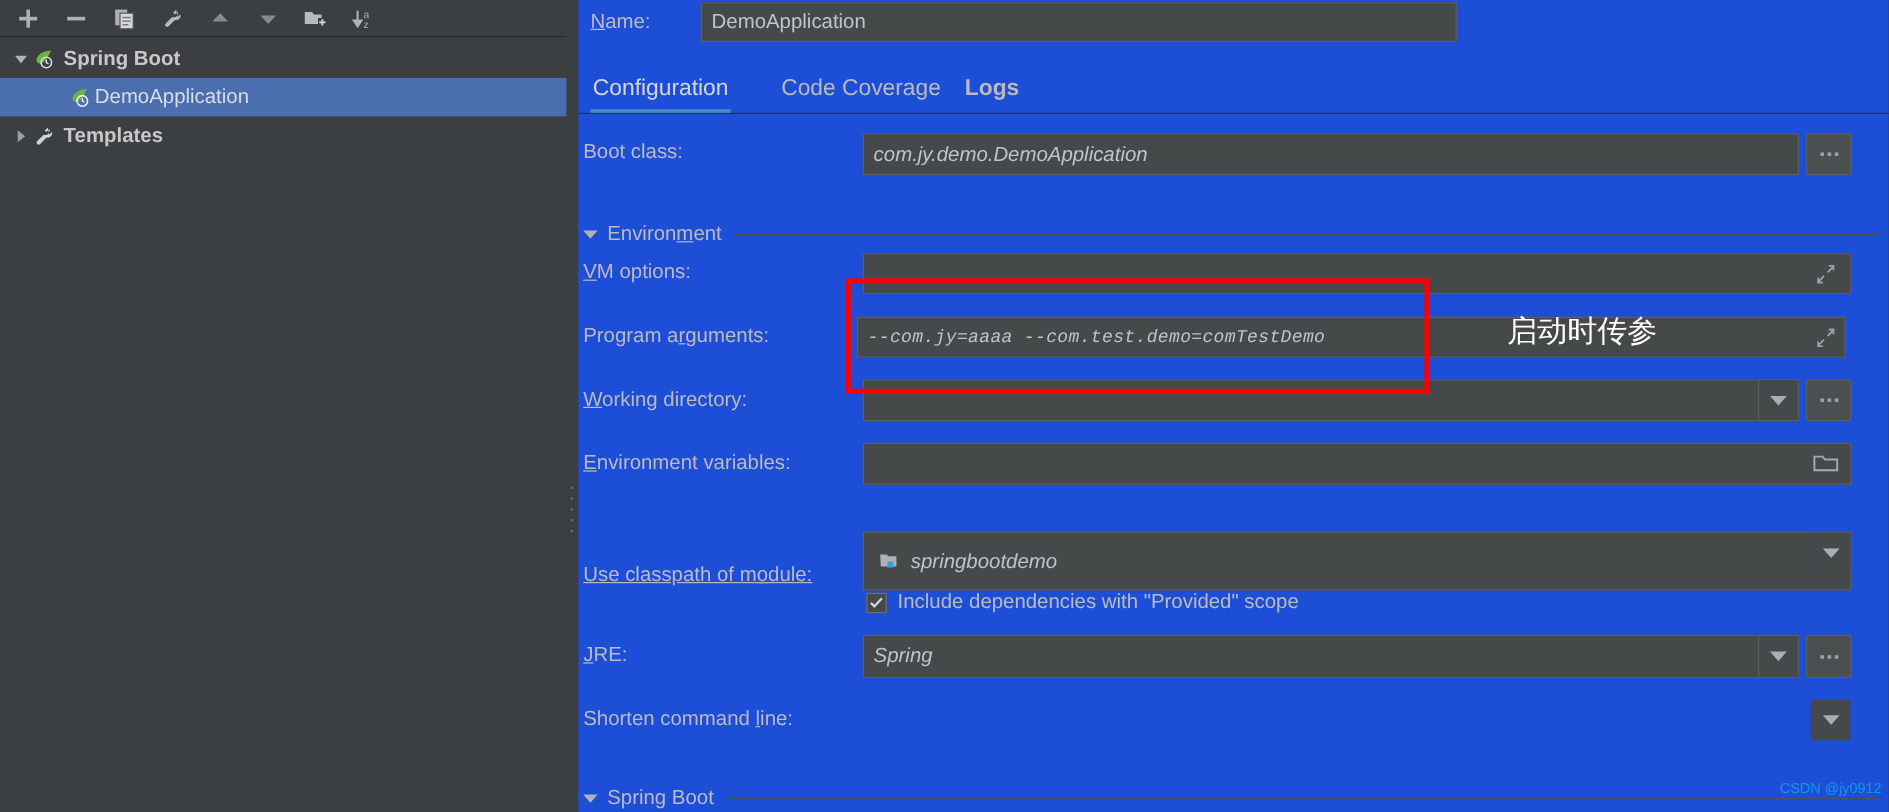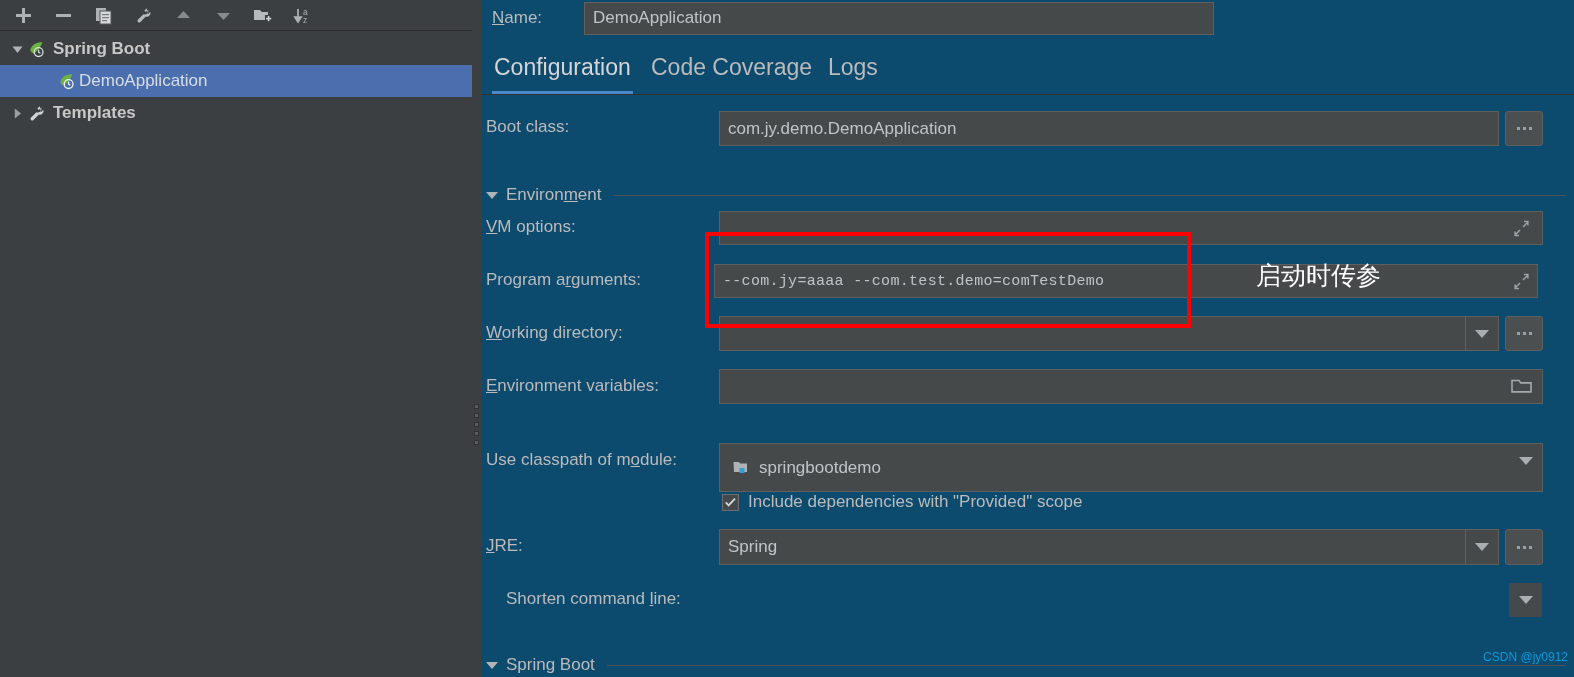--- a/index.html
+++ b/index.html
@@ -88,21 +88,21 @@
     background: #5a5d5f;
     border: 1px solid #2f3133;
     box-sizing: border-box;
     margin-bottom: 4px;
   }
 
   
   .right-panel {
     flex: 1;
     position: relative;
-    background: #0c4a6e;
+    background: #1d4ed8;
     box-sizing: border-box;
   }
 
   .name-row {
     position: absolute;
     top: 0; left: 18px; right: 0;
     height: 36px;
     display: flex;
     align-items: center;
   }
@@ -138,22 +138,22 @@
   .tabs {
     position: absolute;
     top: 54px; left: 0; right: 0;
     height: 40px;
     border-bottom: 1px solid #323232;
   }
   .tab {
     position: absolute;
     top: 0;
     height: 40px;
-    display: flex; align-items: flex-start;
-    font-size: 23px;
+    display: flex; align-items: center;
+    font-size: 19px;
     color: #bbbbbb;
     cursor: pointer;
     padding: 0 2px;
   }
   .tab.active { color: #d6d6d6; }
   .tab.active::after {
     content: "";
     position: absolute;
     left: 0; right: 0; bottom: 0;
     height: 3px;
@@ -175,20 +175,21 @@
     background: #45494a;
     border: 1px solid #5e6060;
     box-sizing: border-box;
     font-size: 17px;
     color: #bfc4c7;
     display: flex;
     align-items: center;
     padding: 12px 8px;
     overflow: hidden;
     white-space: nowrap;
+    font-style: italic;
   }
   .field.mono {
     font-family: "Liberation Mono", monospace;
     font-size: 15px;
     letter-spacing: 0.3px;
   }
   .field.empty { color: transparent; }
   .dim { color: #7d8184; }
 
   .browse-btn {
@@ -412,21 +413,21 @@
       <input class="name-input" type="text" value="DemoApplication" style="">
     </div>
 
     <div class="tabs">
       <div class="tab active" style="left:18px;">
         <span>Configuration</span>
       </div>
       <div class="tab" style="left:175px;">
         <span>Code Coverage</span>
       </div>
-      <div class="tab" style="left:352px;">
+      <div class="tab" style="left:328px;font-weight:bold;">
         <span>Logs</span>
       </div>
     </div>
 
     <div class="form">
 
       <div class="f-label" style="left:12px; top:22px;">Boot class:</div>
       <div class="field" style="left:245px; top:16px; width:780px; height:35px;">com.jy.demo.DemoApplication</div>
       <div class="browse-btn" style="left:1031px; top:16px; width:38px; height:35px;">
         <span class="dots3">
@@ -472,21 +473,21 @@
       </div>
 
       <div class="f-label" style="left:12px; top:281px;"><u>E</u>nvironment variables:</div>
       <div class="field empty" style="left:245px; top:274px; width:824px; height:35px;"></div>
       <div class="folder-ico" style="left:1035px; top:280px;">
         <svg width="23" height="20" viewBox="0 0 23 20">
           <path d="M2 4.5h7l1.8 2.4H21v9H2z" fill="none" stroke="#a4a9ac" stroke-width="1.6"></path>
         </svg>
       </div>
 
-      <div class="f-label" style="left:12px; top:355px;">Use classpath of m<u>o</u>dule:</div>
+      <div class="f-label" style="left:12px; top:374px;text-decoration:underline;">Use classpath of m<u>o</u>dule:</div>
       <div class="field" style="left:245px; top:348px; width:824px; height:49px; padding-left:10px;">
         <span class="ico" style="margin-right:9px;">
           <svg width="17" height="17" viewBox="0 0 17 17">
             <path d="M1.5 3h5.5l1 1.6h7V13h-13z" fill="#aeb2b4"></path>
             <rect x="7.5" y="9" width="5" height="5" fill="#389fd6"></rect>
           </svg>
         </span>
         <span>springbootdemo</span>
       </div>
       <div class="combo-arrow" style="left:1035px; top:349px; width:33px; height:34px; border-left:none;">
@@ -510,21 +511,21 @@
         <span class="caret"></span>
       </div>
       <div class="browse-btn" style="left:1031px; top:434px; width:38px; height:36px;">
         <span class="dots3">
             <i></i>
             <i></i>
             <i></i>
           </span>
       </div>
 
-      <div class="f-label" style="left:12px; top:494px;margin-left:20px;">Shorten command <u>l</u>ine:</div>
+      <div class="f-label" style="left:12px; top:494px;">Shorten command <u>l</u>ine:</div>
       <div class="combo-arrow" style="left:1035px; top:488px; width:33px; height:34px; border-left:none;">
         <span class="caret"></span>
       </div>
 
       <div class="section-header" style="top:560px; left:12px; right:8px;">
         <span class="tri"></span>
         <span>Spring Boot</span>
         <span class="hline"></span>
       </div>
 

